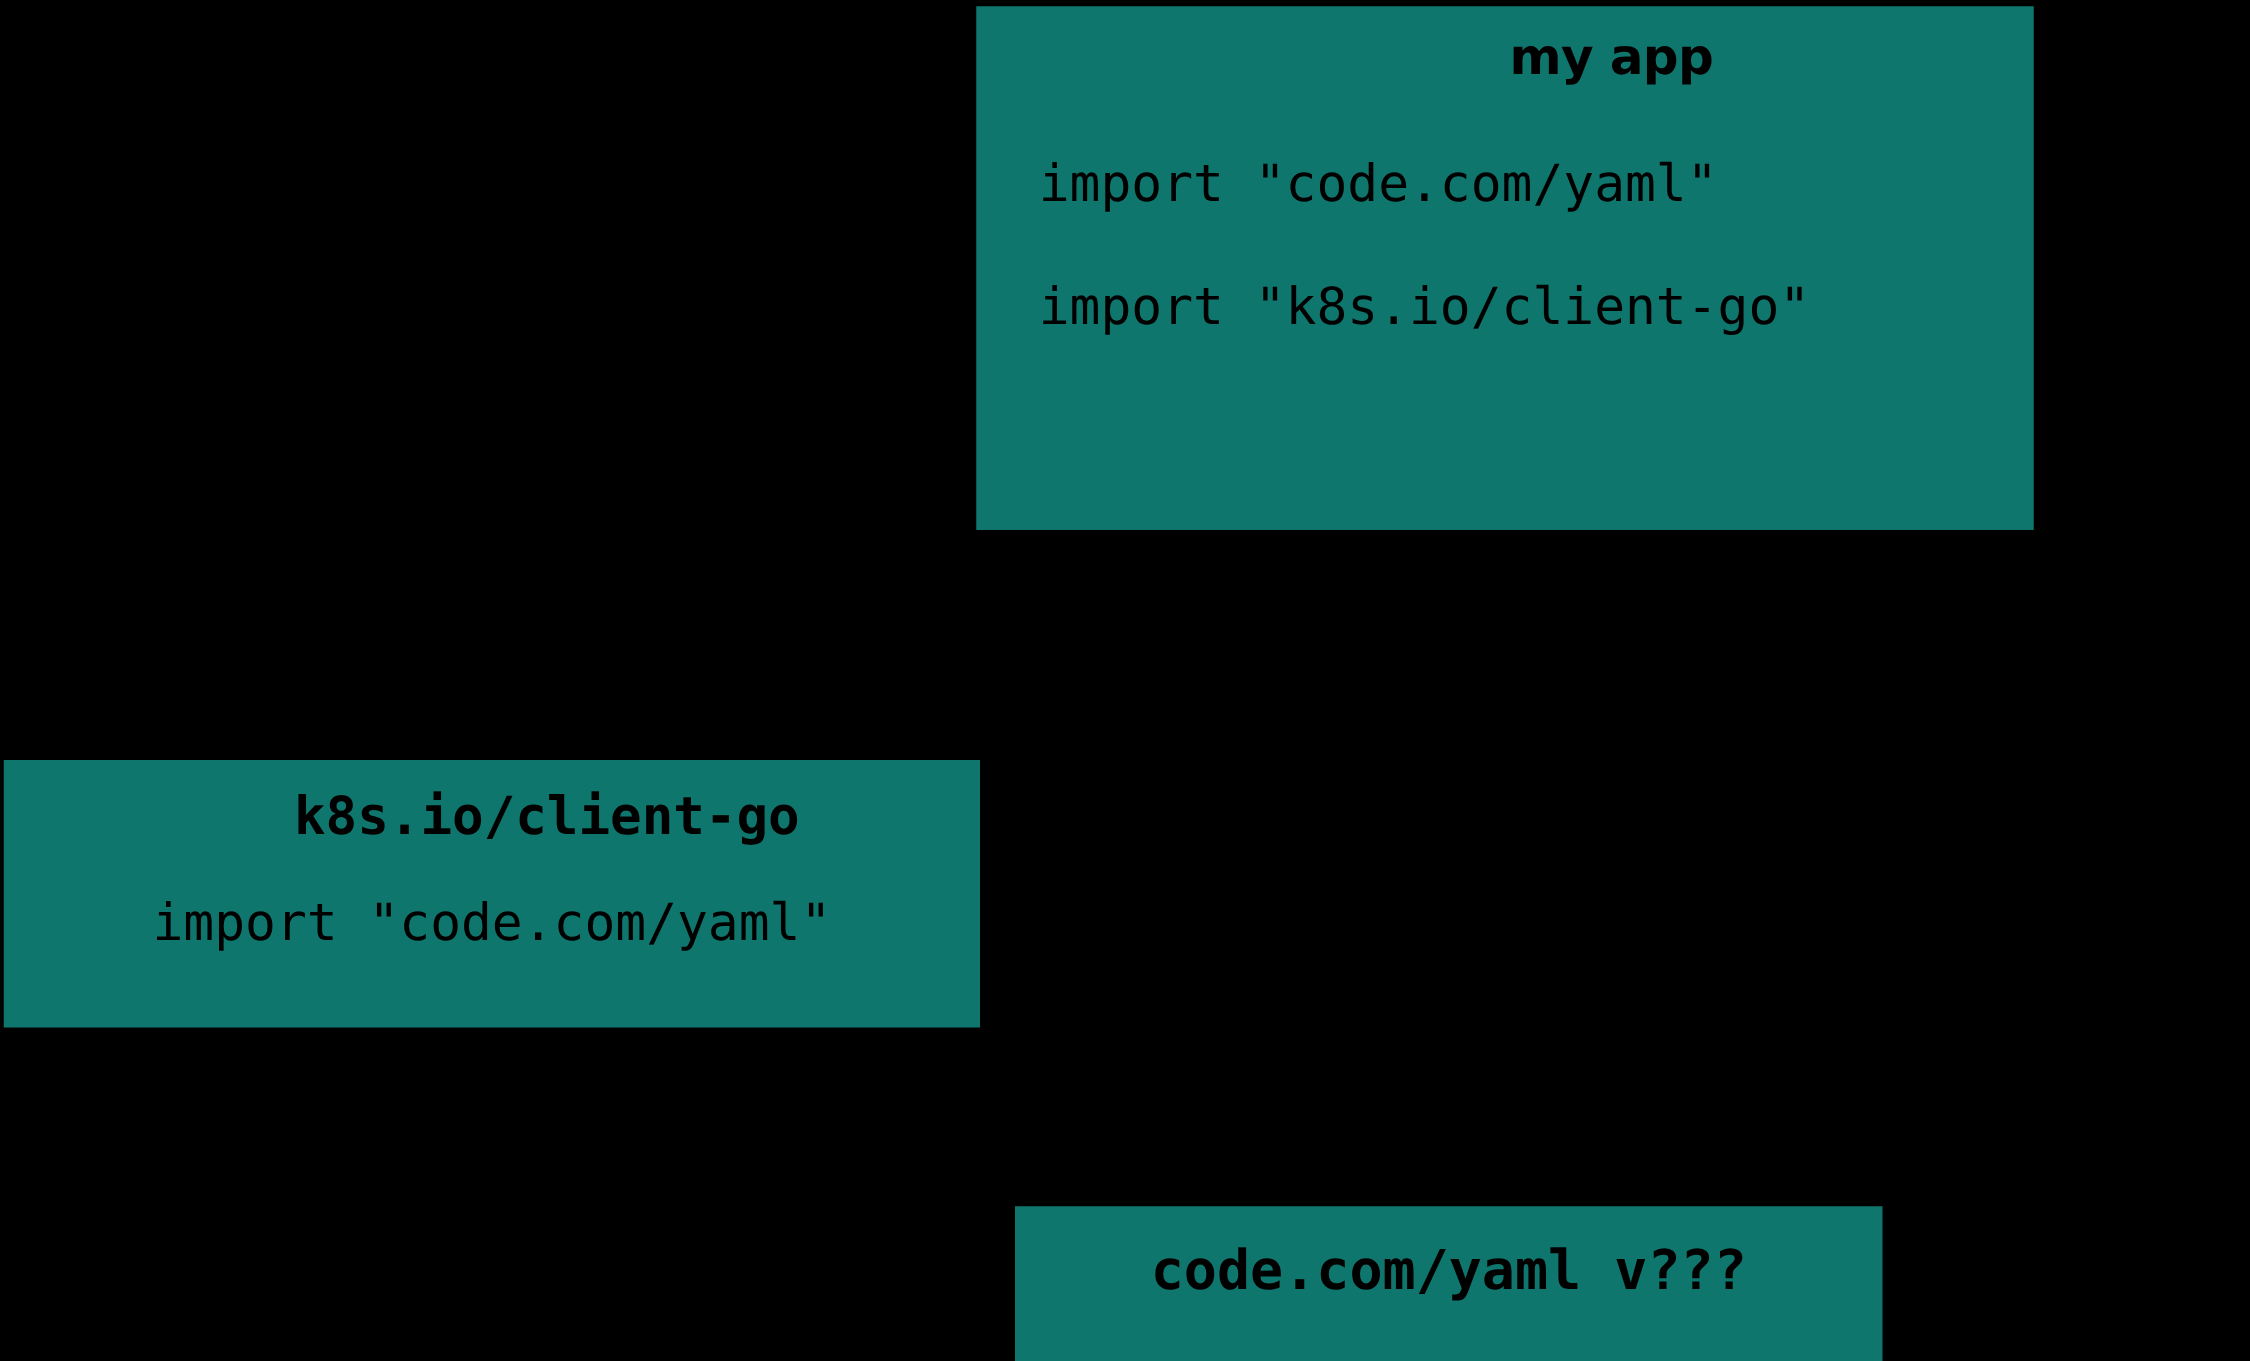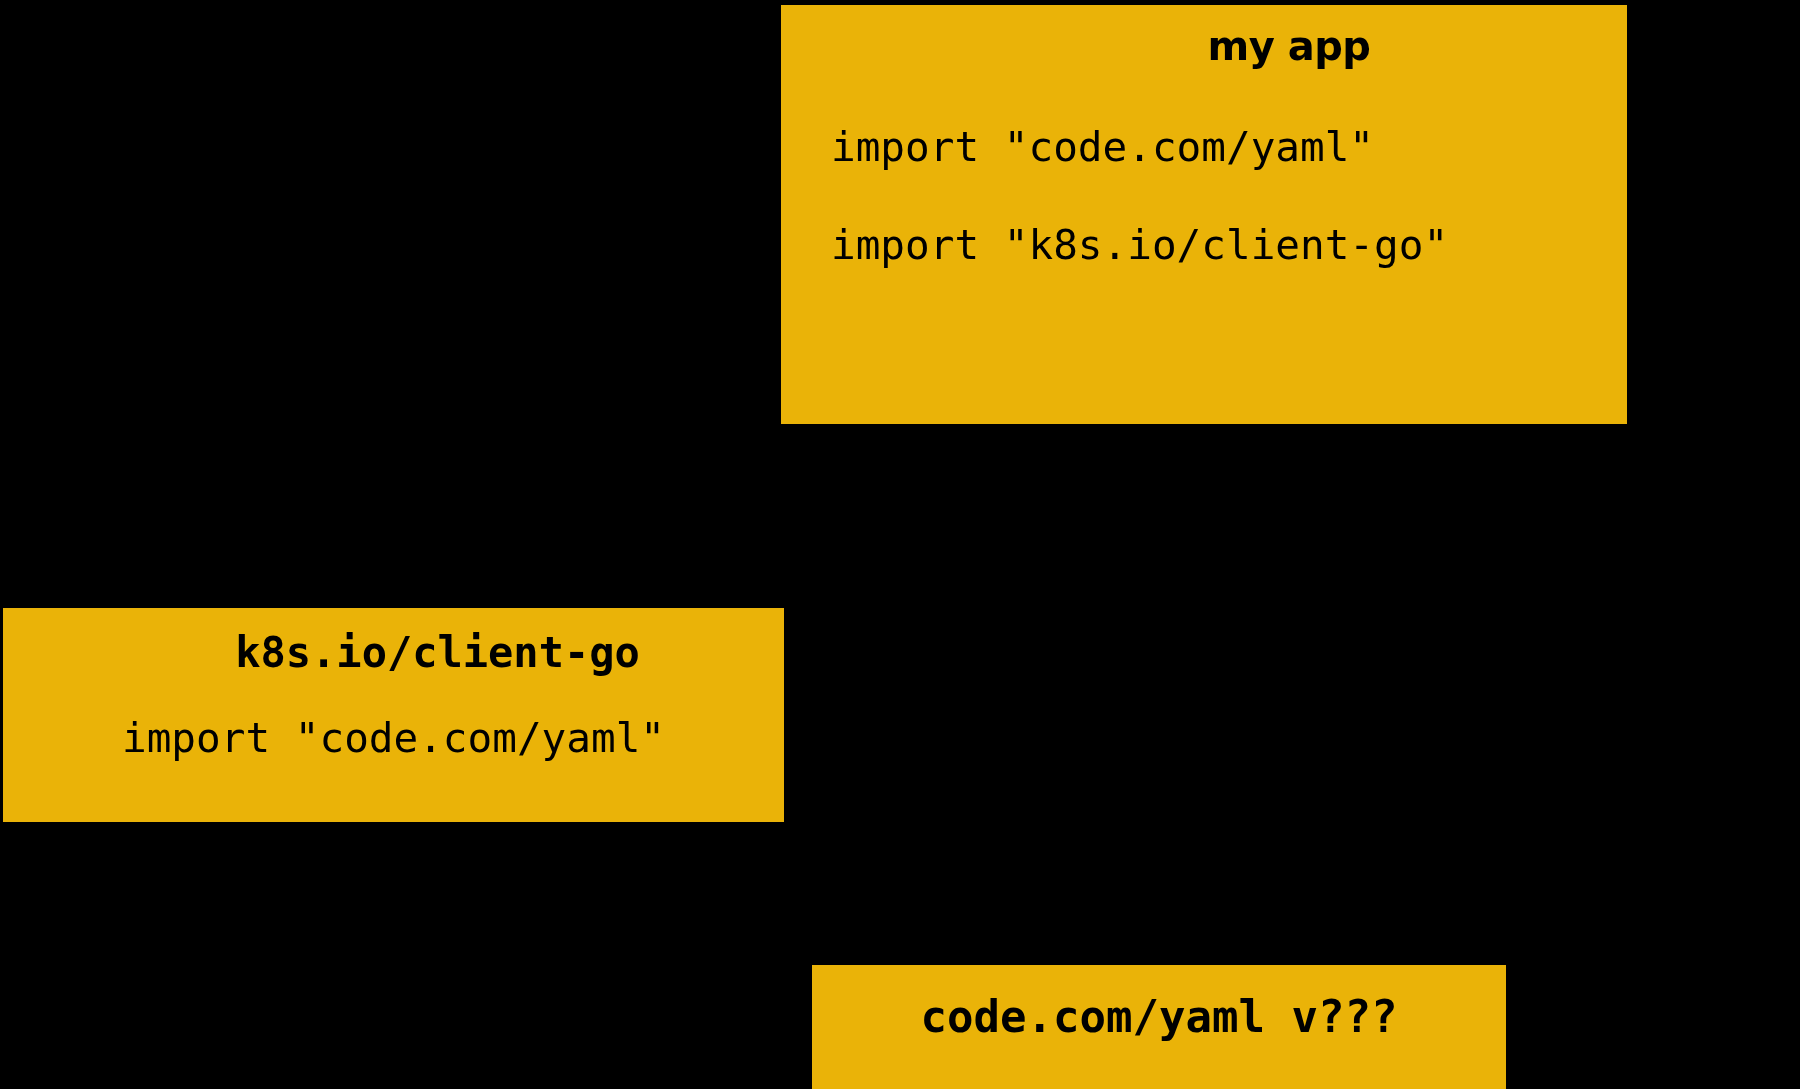--- a/index.html
+++ b/index.html
@@ -19,21 +19,21 @@
     position: absolute;
     left: 0; top: 0;
     width: 1800px;
     height: 1089px;
     background: #000000;
   }
 
   
   .node {
     position: absolute;
-    background: #eab308;
+    background: #0f766e;
     color: #000000;
     box-sizing: border-box;
     padding-left: 20px;
   }
 
   
   #node-myapp {
     left: 781px;
     top: 5px;
     width: 846px;

